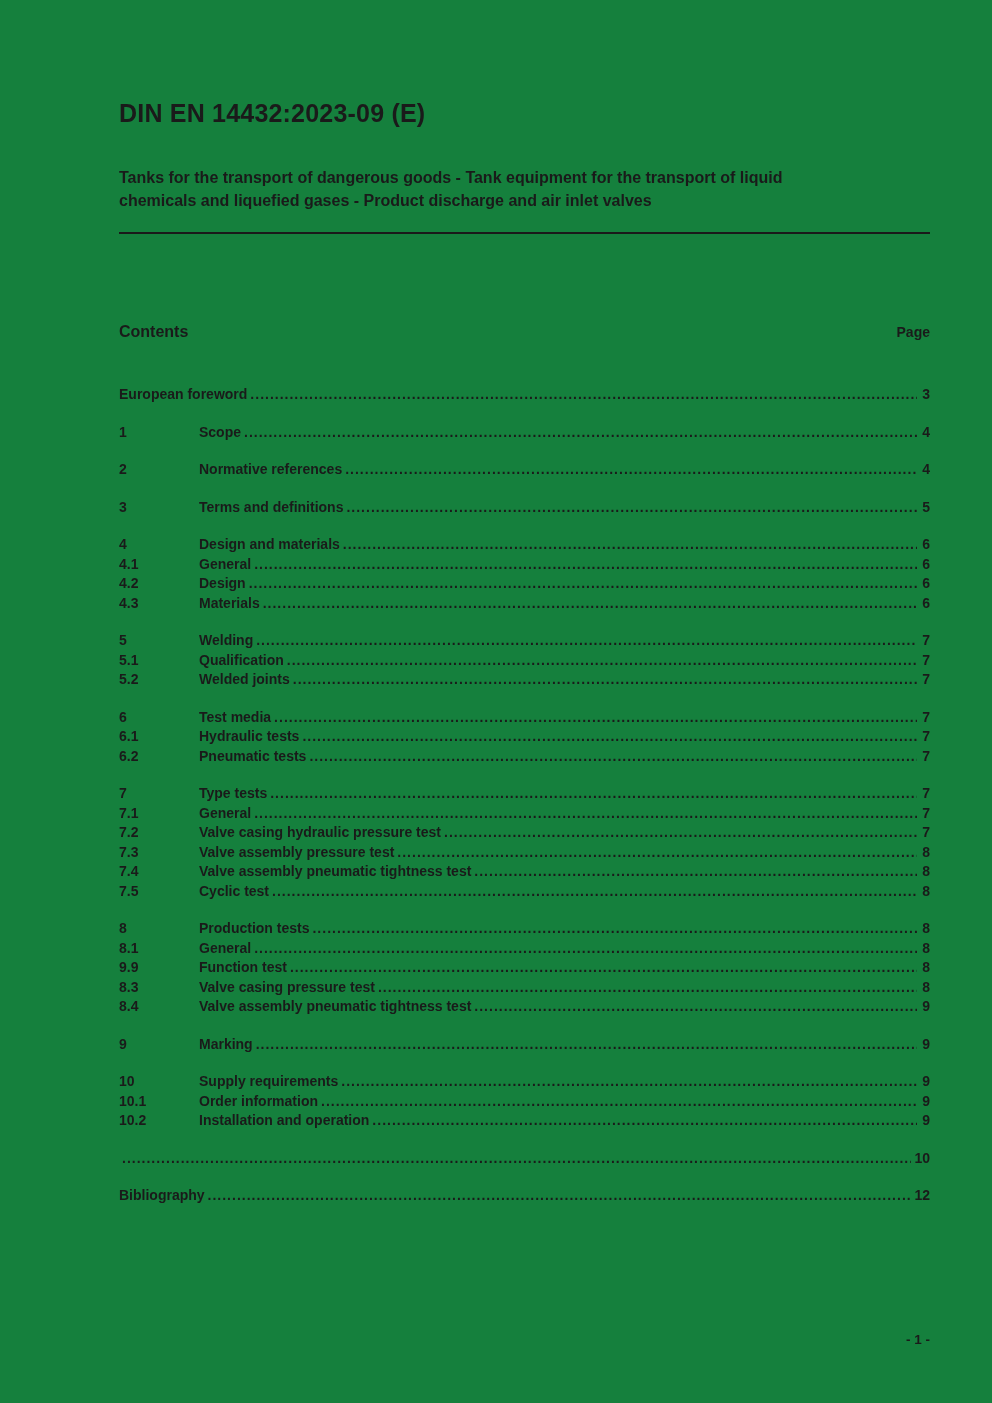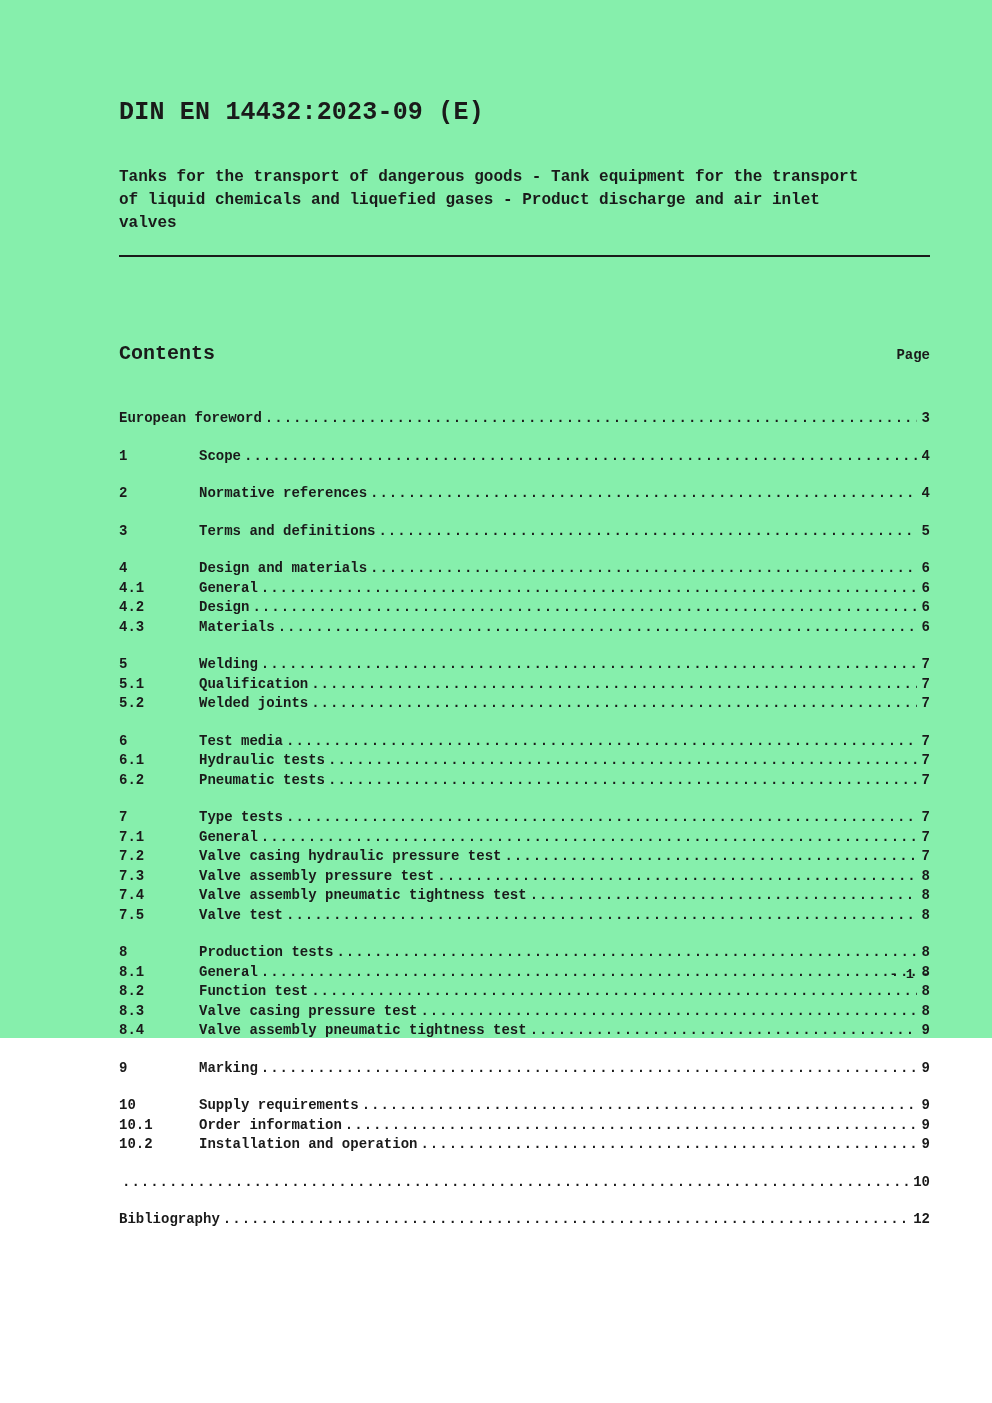--- a/index.html
+++ b/index.html
@@ -8,24 +8,23 @@
     width: 992px;
     height: 1403px;
     font-family: "Liberation Sans", sans-serif;
     color: #1a1a1a;
     position: relative;
     overflow: hidden;
   }
   .page {
     position: relative;
     width: 992px;
-    height: 1038px;
-    background: #86efac;
+    height: 1403px;
+    background: #15803d;
     padding: 98px 62px 0 119px;
-    font-family: Liberation Mono, monospace;
   }
   .doc-title {
     font-size: 25px;
     font-weight: bold;
     letter-spacing: 0.2px;
     line-height: 30px;
   }
   .subtitle-block {
     margin-top: 38px;
     border-bottom: 2.5px solid #1a1a1a;
@@ -37,21 +36,21 @@
     line-height: 23px;
     max-width: 745px;
   }
   .contents-row {
     margin-top: 46px;
     display: flex;
     justify-content: space-between;
     align-items: baseline;
   }
   .contents-heading {
-    font-size: 20px;
+    font-size: 16px;
     font-weight: bold;
   }
   .page-col-label {
     font-size: 14px;
     font-weight: bold;
     margin-top: 44px;
   }
   .toc {
     margin-top: 44px;
     font-size: 14px;
@@ -234,40 +233,40 @@
     <span class="toc-page">8</span>
   </div>
         <div class="toc-row">
     <span class="toc-num">7.4</span>
     <span class="toc-title">Valve assembly pneumatic tightness test</span>
     <span class="leader"></span>
     <span class="toc-page">8</span>
   </div>
         <div class="toc-row">
     <span class="toc-num">7.5</span>
-    <span class="toc-title">Valve test</span>
+    <span class="toc-title">Cyclic test</span>
     <span class="leader"></span>
     <span class="toc-page">8</span>
   </div>
       </div>
       <div class="toc-group">
         <div class="toc-row">
     <span class="toc-num">8</span>
     <span class="toc-title">Production tests</span>
     <span class="leader"></span>
     <span class="toc-page">8</span>
   </div>
         <div class="toc-row">
     <span class="toc-num">8.1</span>
     <span class="toc-title">General</span>
     <span class="leader"></span>
     <span class="toc-page">8</span>
   </div>
         <div class="toc-row">
-    <span class="toc-num">8.2</span>
+    <span class="toc-num">9.9</span>
     <span class="toc-title">Function test</span>
     <span class="leader"></span>
     <span class="toc-page">8</span>
   </div>
         <div class="toc-row">
     <span class="toc-num">8.3</span>
     <span class="toc-title">Valve casing pressure test</span>
     <span class="leader"></span>
     <span class="toc-page">8</span>
   </div>

